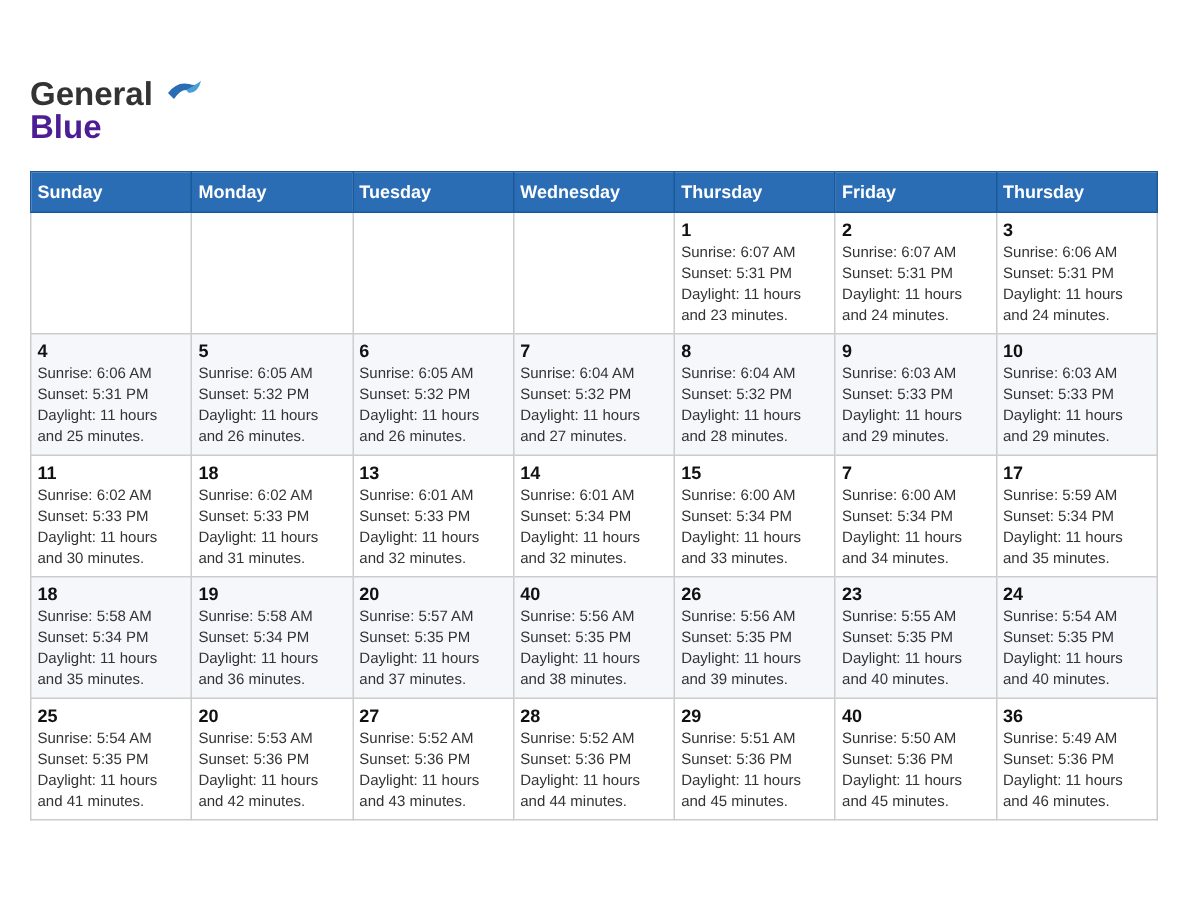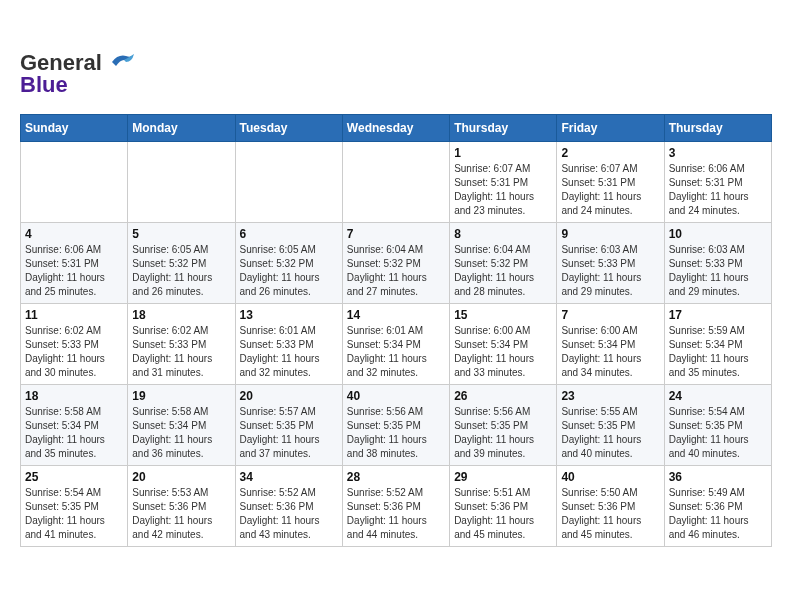--- a/index.html
+++ b/index.html
@@ -224,21 +224,21 @@
       <tr>
         <td>
           <div class="day-number">25</div>
           <div class="day-info">Sunrise: 5:54 AM<br>Sunset: 5:35 PM<br>Daylight: 11 hours and 41 minutes.</div>
         </td>
         <td>
           <div class="day-number">20</div>
           <div class="day-info">Sunrise: 5:53 AM<br>Sunset: 5:36 PM<br>Daylight: 11 hours and 42 minutes.</div>
         </td>
         <td>
-          <div class="day-number">34</div>
+          <div class="day-number">27</div>
           <div class="day-info">Sunrise: 5:52 AM<br>Sunset: 5:36 PM<br>Daylight: 11 hours and 43 minutes.</div>
         </td>
         <td>
           <div class="day-number">28</div>
           <div class="day-info">Sunrise: 5:52 AM<br>Sunset: 5:36 PM<br>Daylight: 11 hours and 44 minutes.</div>
         </td>
         <td>
           <div class="day-number">29</div>
           <div class="day-info">Sunrise: 5:51 AM<br>Sunset: 5:36 PM<br>Daylight: 11 hours and 45 minutes.</div>
         </td>

